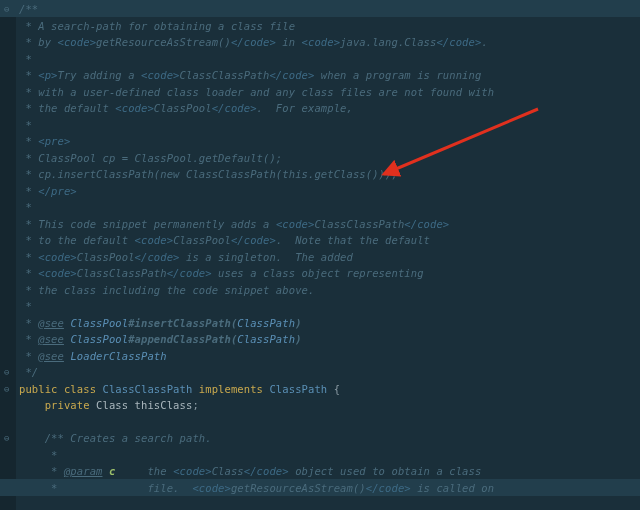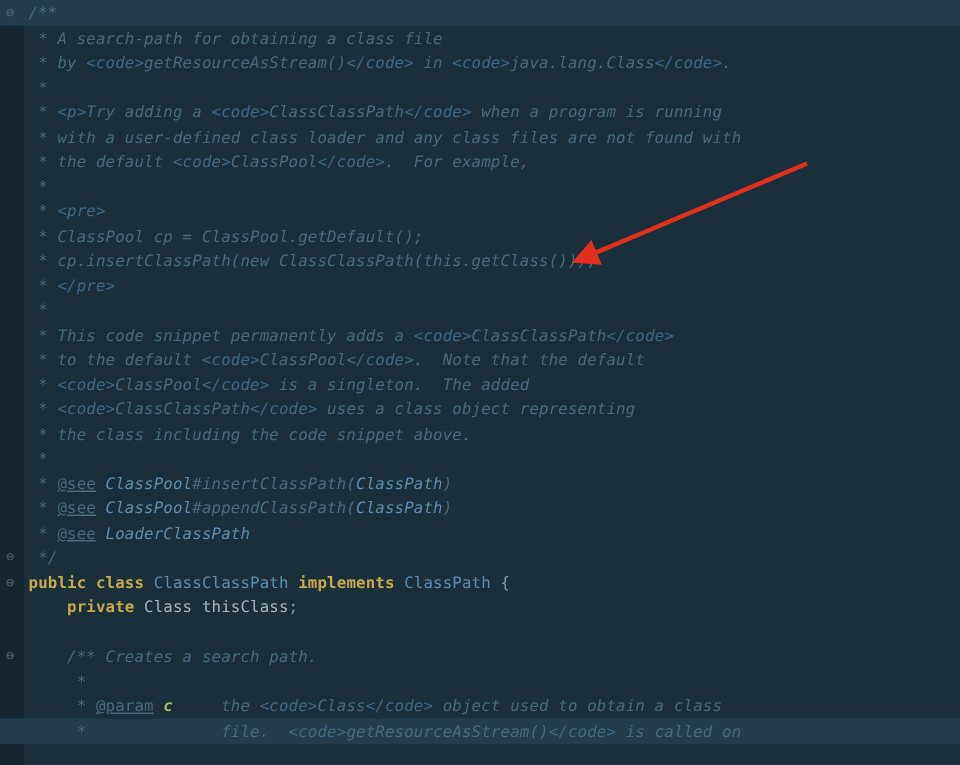--- a/index.html
+++ b/index.html
@@ -47,25 +47,25 @@
     left: 19px;
     right: 4px;
     top: 0;
     padding-top: 1px;
     white-space: pre;
     color: #4a6b7c;
   }
   .line { height: 16.5px; }
   .cmt { color: #4a6b7c; font-style: italic; }
   .tag { color: #3d6a85; font-style: italic; }
-  .see { color: #4a6b7c; text-decoration: underline; }
+  .see { color: #4a6b7c; font-style: italic; text-decoration: underline; }
   .link { color: #5a8fb5; font-style: italic; }
-  .linkmeth { color: #4a6b7c; font-style: italic; }
+  .linkmeth { color: #4a6b7c; font-style: italic; font-weight: bold; }
   .param { color: #9bbf6a; font-style: italic; font-weight: bold; }
-  .kw { color: #c9a94e; font-style: normal; font-weight: bold; }
+  .kw { color: #c9a94e; font-style: normal; }
   .type { color: #5a8fb5; font-style: normal; }
   .ident { color: #aab7bd; font-style: normal; }
   .punct { color: #8a9aa3; font-style: normal; }
   .arrow {
     position: absolute;
     pointer-events: none;
   }
 </style>
 </head>
 <body>

